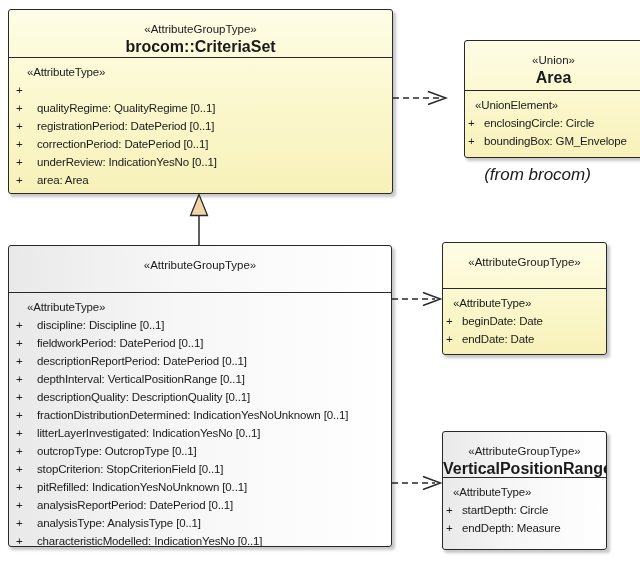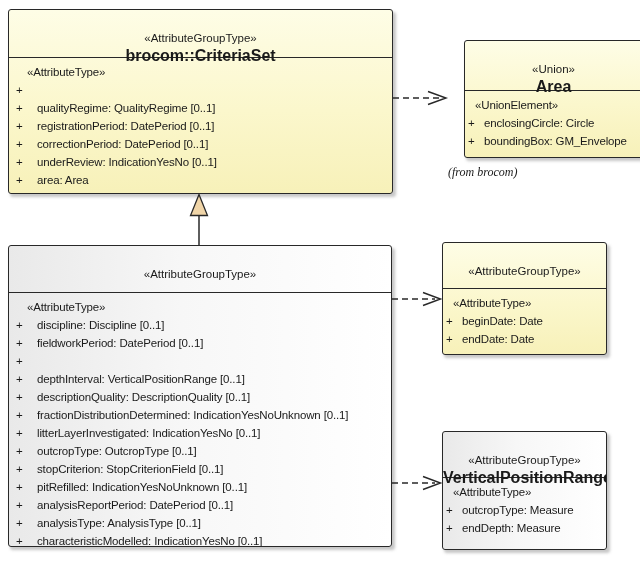--- a/index.html
+++ b/index.html
@@ -10,21 +10,21 @@
   .uml-box{
     position:absolute;box-sizing:border-box;
     border:1.4px solid #282828;border-radius:3px;
     box-shadow:2.5px 3px 3px rgba(130,130,130,.45);
     display:flex;flex-direction:column;overflow:hidden;z-index:2;
   }
   .fill-yellow{background:linear-gradient(180deg,#FEFDE6 0%,#FBF7CC 55%,#F7F1B9 100%);}
   .fill-gray{background:linear-gradient(90deg,#E9E9E9 0%,#F7F7F7 45%,#FFFFFF 100%);}
   .uml-header{
     box-sizing:border-box;border-bottom:1.3px solid #282828;
-    text-align:center;padding-top:20px;line-height:17px;flex:0 0 auto;
+    text-align:center;padding-top:11px;line-height:17px;flex:0 0 auto;
   }
   .stereotype{font-size:11.5px;}
   .class-name{font-size:16px;font-weight:bold;}
   .uml-attrs{flex:1 1 auto;padding-top:5px;line-height:18px;font-size:11.5px;letter-spacing:-0.15px;overflow:hidden;}
   .attr-label{font-size:11.5px;}
   .attr-row{display:flex;white-space:nowrap;}
   .vis{flex:0 0 auto;text-align:left;}
   
   .big .attr-label{padding-left:18px;}
   .big .attr-row{padding-left:7px;}
@@ -39,22 +39,22 @@
   #box-area{left:448px;top:40px;width:179px;height:118px;margin-left:16px;}
   #box-area .uml-header{height:50px;}
   #box-sfr{left:8px;top:245px;width:384px;height:302px;}
   #box-sfr .uml-header{height:47px;}
   #box-dateperiod{left:442px;top:242px;width:165px;height:113px;}
   #box-dateperiod .uml-header{height:46px;}
   #box-vpr{left:442px;top:431px;width:165px;height:119px;}
   #box-vpr .uml-header{height:46px;}
 
   #from-note{
-    position:absolute;left:448px;top:165px;width:179px;text-align:left;
-    font-size:12px;font-style:italic;color:#1a1a1a;z-index:2;font-family:Liberation Serif, serif;
+    position:absolute;left:448px;top:165px;width:179px;text-align:center;
+    font-size:17px;font-style:italic;color:#1a1a1a;z-index:2;
   }
   #connectors{position:absolute;left:0;top:0;z-index:3;pointer-events:none;}
 </style>
 </head>
 <body>
 
 <div id="canvas">
 
   <div class="uml-box fill-yellow big" id="box-criteriaset">
     <div class="uml-header">
@@ -128,20 +128,21 @@
           <span class="txt">discipline: Discipline [0..1]</span>
         </div>
 
         <div class="attr-row">
           <span class="vis">+</span>
           <span class="txt">fieldworkPeriod: DatePeriod [0..1]</span>
         </div>
 
         <div class="attr-row">
           <span class="vis">+</span>
+          <span class="txt">descriptionReportPeriod: DatePeriod [0..1]</span>
         </div>
 
         <div class="attr-row">
           <span class="vis">+</span>
           <span class="txt">depthInterval: VerticalPositionRange [0..1]</span>
         </div>
 
         <div class="attr-row">
           <span class="vis">+</span>
           <span class="txt">descriptionQuality: DescriptionQuality [0..1]</span>
@@ -211,21 +212,21 @@
   <div class="uml-box fill-gray small" id="box-vpr">
     <div class="uml-header">
       <div class="stereotype">«AttributeGroupType»</div>
       <div class="class-name">VerticalPositionRange</div>
     </div>
     <div class="uml-attrs">
       <div class="attr-label">«AttributeType»</div>
 
         <div class="attr-row">
           <span class="vis">+</span>
-          <span class="txt">outcropType: Measure</span>
+          <span class="txt">startDepth: Circle</span>
         </div>
 
         <div class="attr-row">
           <span class="vis">+</span>
           <span class="txt">endDepth: Measure</span>
         </div>
       </div>
   </div>
 
   <svg id="connectors" width="640" height="563" viewBox="0 0 640 563">

